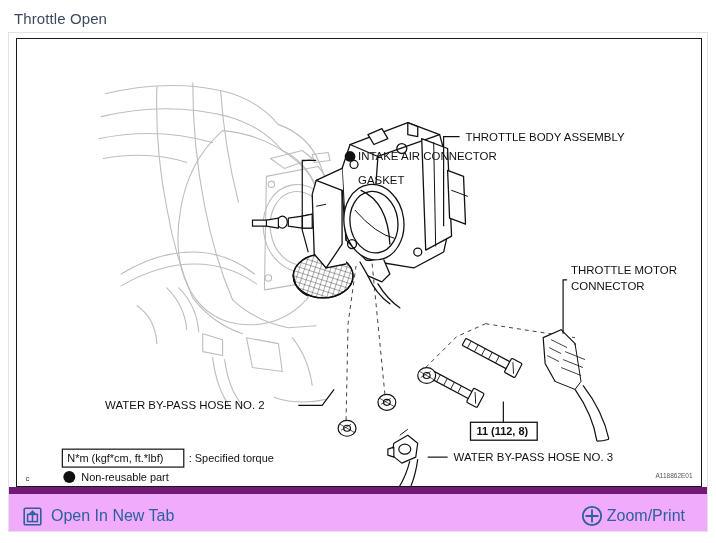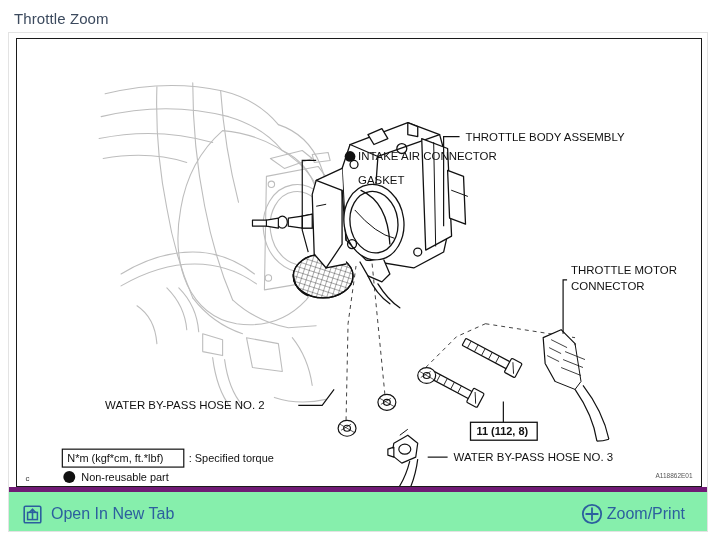--- a/index.html
+++ b/index.html
@@ -59,22 +59,22 @@
     display: block;
   }
 
   
   .toolbar {
     position: absolute;
     left: 0;
     right: 0;
     bottom: 0;
     height: 44px;
-    background: #86efac;
-    border-top: 5px solid #701a75;
+    background: #f0abfc;
+    border-top: 7px solid #701a75;
     box-sizing: border-box;
   }
   .toolbar-left {
     position: absolute;
     left: 14px;
     top: 0;
     height: 44px;
     display: flex;
     align-items: center;
     gap: 9px;
@@ -98,21 +98,21 @@
   .tb-icon {
     display: block;
     line-height: 0;
   }
 
   
 </style>
 </head>
 <body>
 
-<div class="page-title">Throttle Zoom</div>
+<div class="page-title">Throttle Open</div>
 
 <div class="figure-panel">
 
   <div class="diagram-frame">
     <svg class="diagram-svg" viewBox="0 0 686 449">
       <defs>
         <pattern id="mesh" width="5" height="5" patternUnits="userSpaceOnUse" patternTransform="rotate(18)">
           <path d="M0 0 L0 5 M0 0 L5 0" stroke="#111" stroke-width="0.7" fill="none"></path>
         </pattern>
         <clipPath id="gasketClip">

